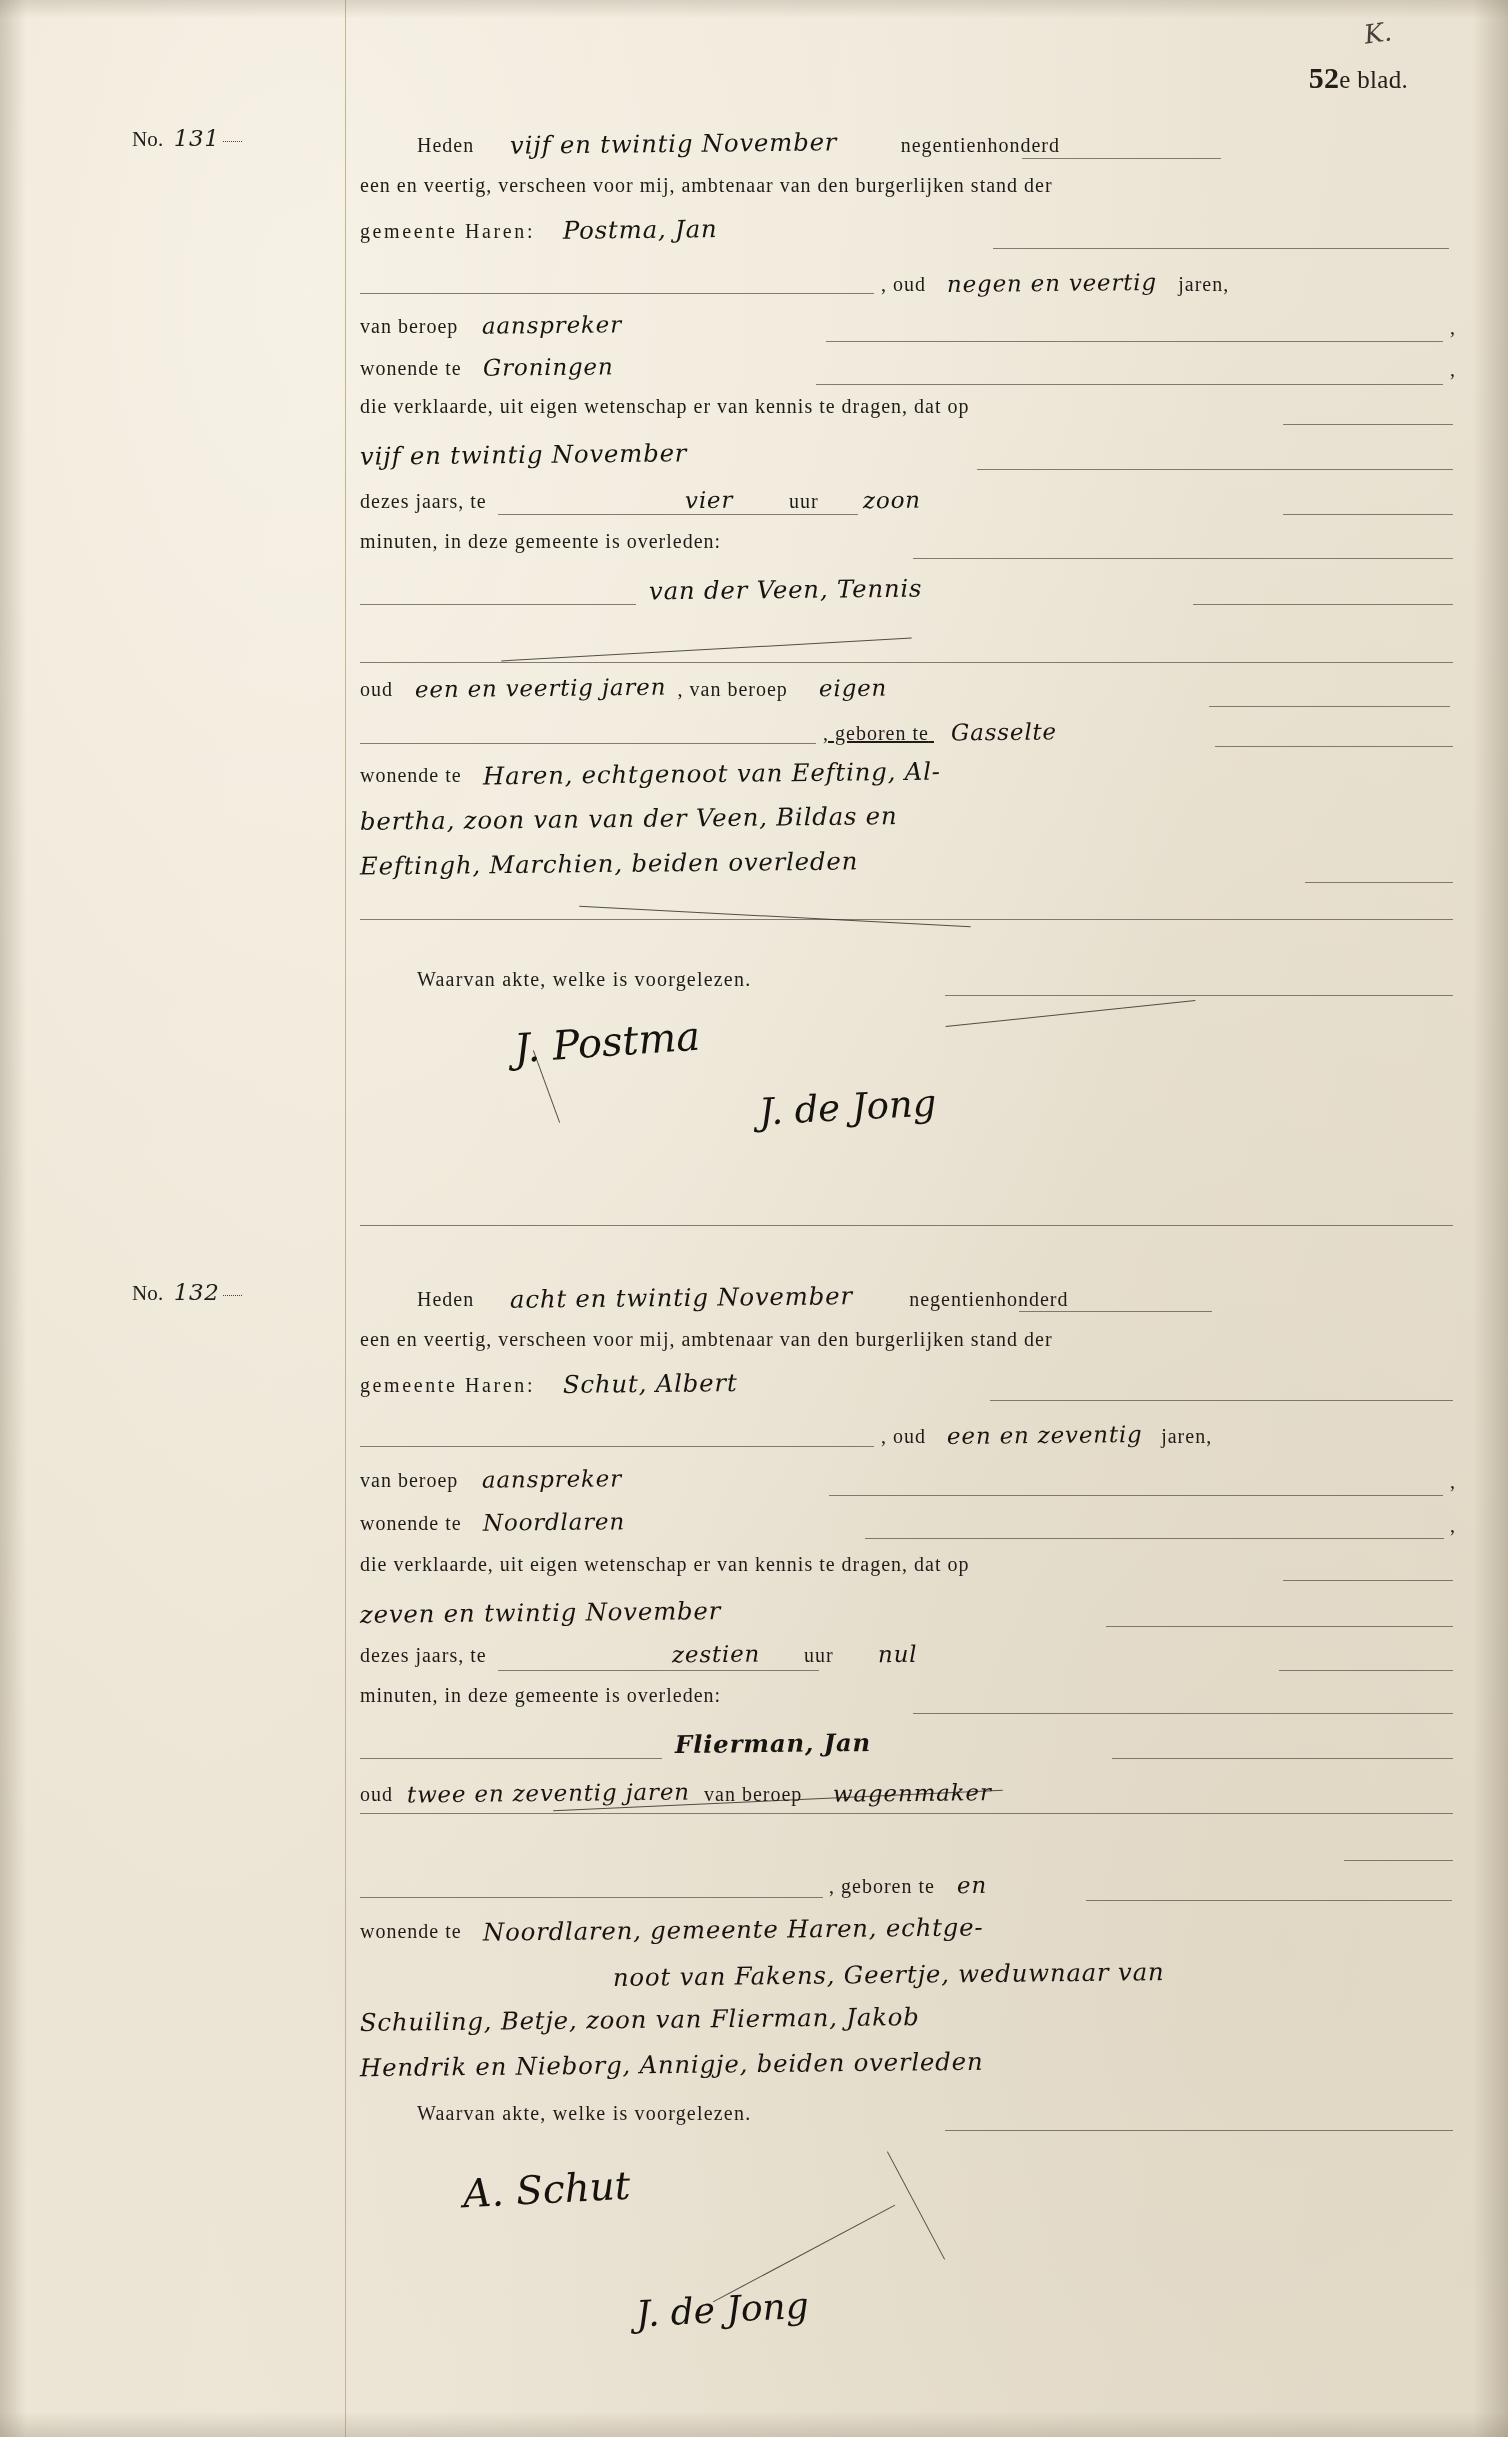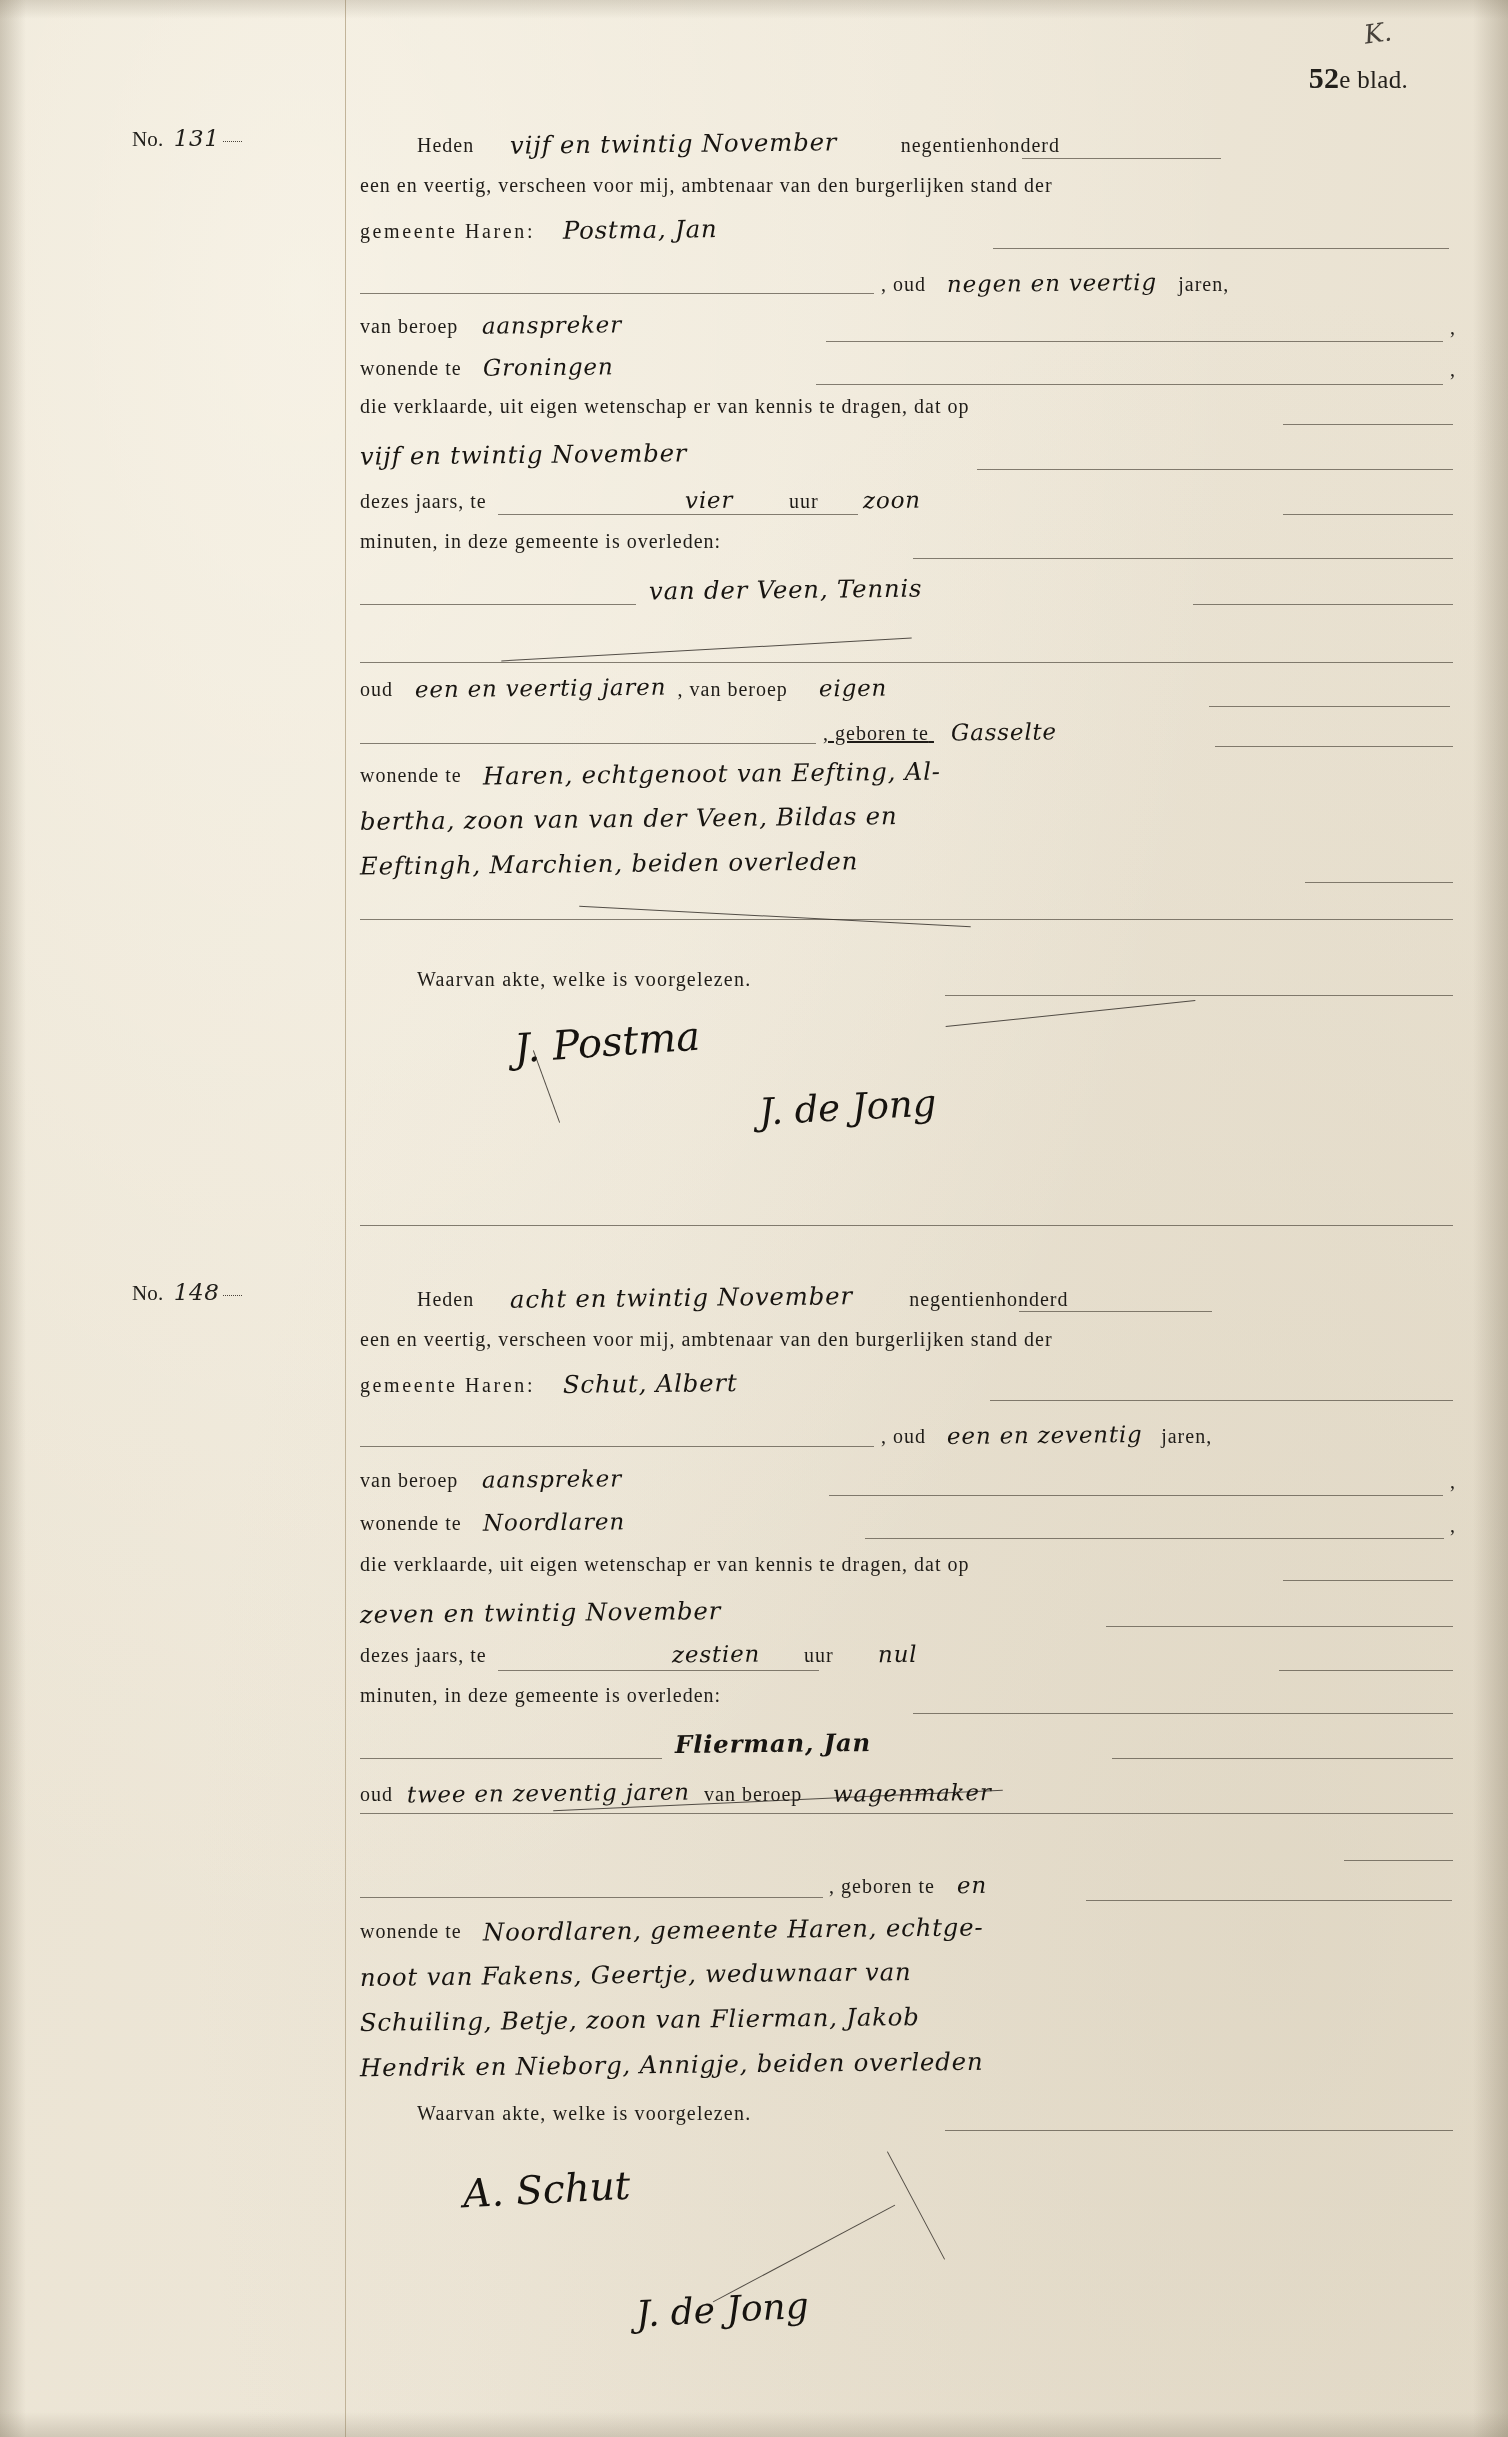--- a/index.html
+++ b/index.html
@@ -305,21 +305,21 @@
     <div class="signature" style="left:514px; top:1019px; font-size:40px; transform:rotate(-4deg);">J. Postma</div>
     <div class="signature" style="left:759px; top:1086px; font-size:37px; transform:rotate(-3deg);">J. de Jong</div>
     <div class="stroke" style="left:508px; top:1086px; width:77px; transform: rotate(70deg);"></div>
 
     <div class="rule" style="left:360px; top:1225px; width:1093px;"></div>
   </div>
 
   <div class="record" style="top:0">
 
     <div class="rec-no" style="top:1279px">
-      <span class="label">No.</span><span class="value">148</span><span class="dots"></span>
+      <span class="label">No.</span><span class="value">132</span><span class="dots"></span>
     </div>
 
     <div class="line" style="top:1283px; left:417px">
       <span class="print">Heden</span>
       <span class="hand big" style="margin-left:31px">acht en twintig November</span>
       <span class="print" style="margin-left:51px">negentienhonderd</span>
     </div>
     <div class="rule" style="left:1019px; top:1311px; width:193px;"></div>
 
     <div class="line" style="top:1328px;">
@@ -401,21 +401,21 @@
     <div class="line" style="top:1872px; left:829px;">
       <span class="print">, geboren te</span>
       <span class="hand" style="margin-left:16.7px">en</span>
     </div>
     <div class="rule" style="left:1086px; top:1900px; width:366px;"></div>
 
     <div class="line" style="top:1915px;">
       <span class="print">wonende te</span>
       <span class="hand big" style="margin-left:16.7px">Noordlaren, gemeente Haren, echtge-</span>
     </div>
-    <div class="line" style="top:1960px;">
+    <div class="line" style="top:1960px;text-align:center;">
       <span class="hand big">noot van Fakens, Geertje, weduwnaar van</span>
     </div>
     <div class="line" style="top:2005px;">
       <span class="hand big">Schuiling, Betje, zoon van Flierman, Jakob</span>
     </div>
     <div class="line" style="top:2050px;">
       <span class="hand big">Hendrik en Nieborg, Annigje, beiden overleden</span>
     </div>
 
     <div class="line" style="top:2102px; left:417px;">

